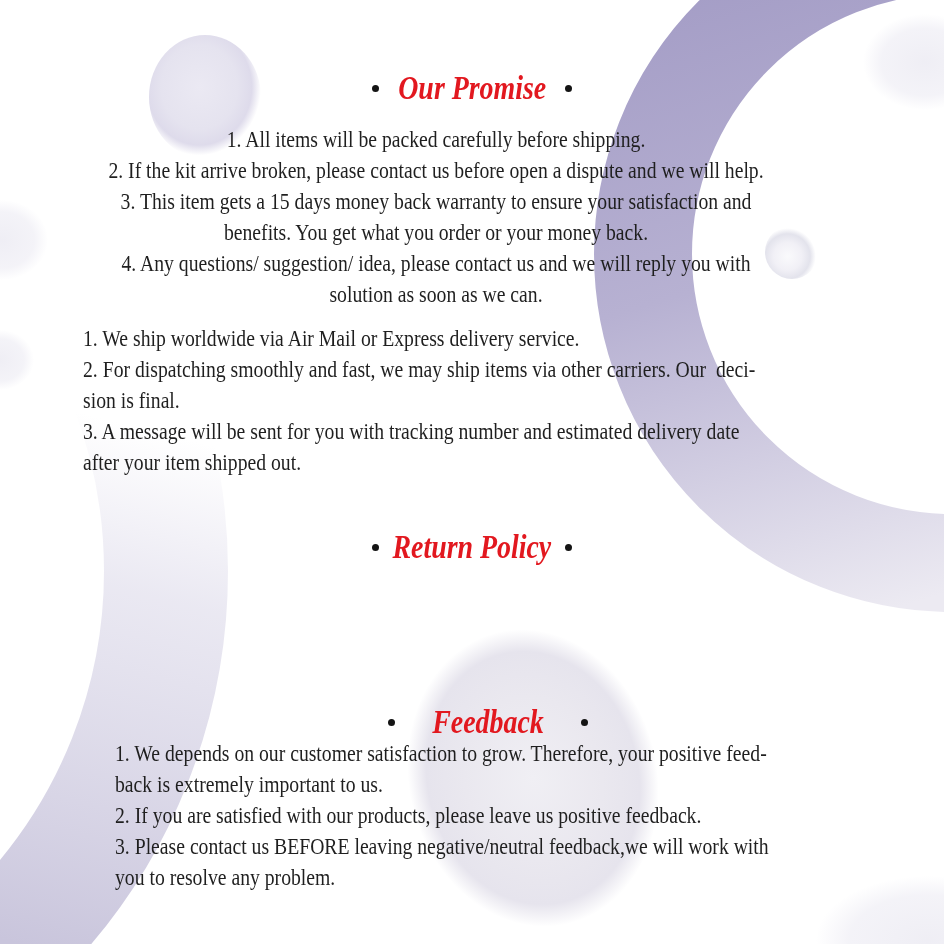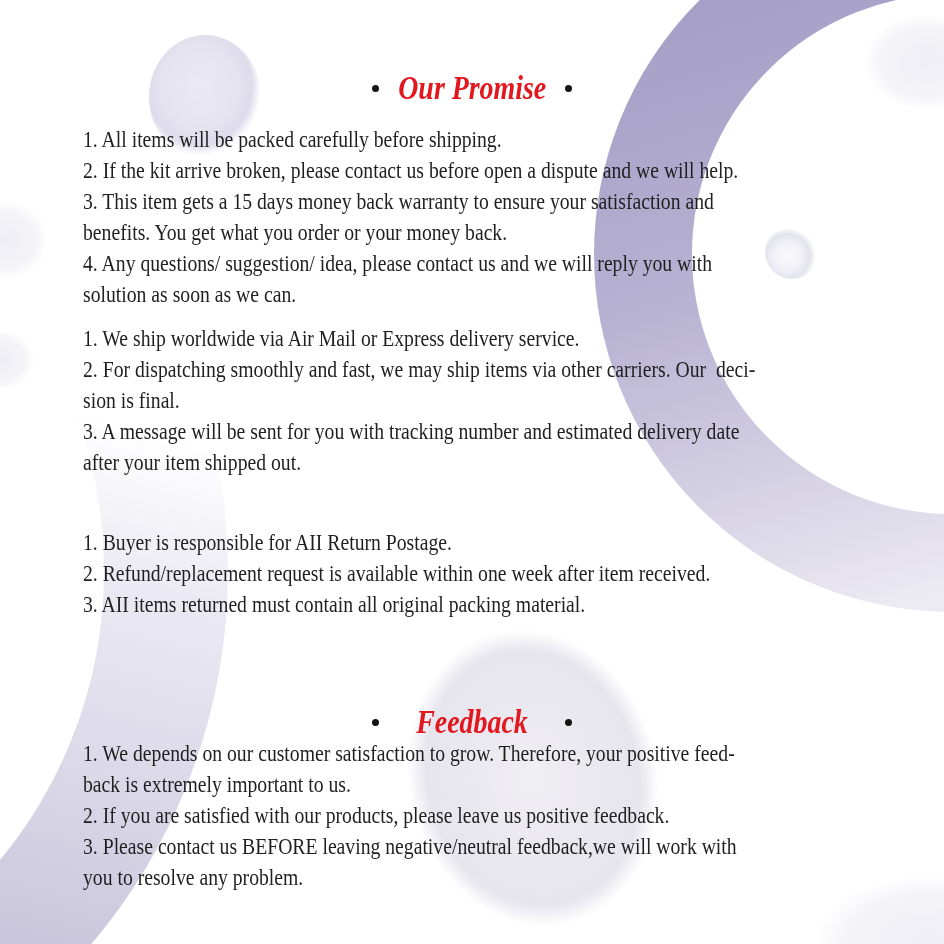--- a/index.html
+++ b/index.html
@@ -25,24 +25,24 @@
   .st-arc-1  { stop-color: var(--c-blob-lavender, #e5e3ef); }
   .st-arc-2  { stop-color: var(--c-arc-lavender,  #c9c5dc); }
 
   
   .sec {
     position: absolute;
     left: 0;
     width: 944px;
     z-index: 2;
   }
-  .sec-our-promise   { top: 66px;  }
+  .sec-our-promise   { top: 66px; text-align: center;  }
   .sec-shipping      { top: 307px; }
   .sec-return-policy { top: 525px; }
-  .sec-feedback      { top: 700px; }
+  .sec-feedback      { top: 700px; padding-left: 32px; }
 
   .heading {
     position: relative;
     width: 200px;
     height: 44px;
     margin: 0 auto;
   }
   .dot {
     position: absolute;
     top: 50%;
@@ -158,25 +158,27 @@
       <section class="sec sec-shipping">
     <div class="lines">
           <div class="line">1. We ship worldwide via Air Mail or Express delivery service.</div>
           <div class="line">2. For dispatching smoothly and fast, we may ship items via other carriers. Our  deci-</div>
           <div class="line">sion is final.</div>
           <div class="line">3. A message will be sent for you with tracking number and estimated delivery date</div>
           <div class="line">after your item shipped out.</div>
         </div>
   </section>
       <section class="sec sec-return-policy">
-    <div class="lines">
-          <div class="line">1. Buyer is responsible for AII Return Postage.</div>
-          <div class="line">2. Refund/replacement request is available within one week after item received.</div>
-          <div class="line">3. AII items returned must contain all original packing material.</div>
-        </div>
+    <div class="heading">
+      <span class="dot dot-left"></span>
+      <span class="title-wrap">
+        <h2 class="title">Return Policy</h2>
+      </span>
+      <span class="dot dot-right"></span>
+    </div>
   </section>
       <section class="sec sec-feedback">
     <div class="heading">
       <span class="dot dot-left"></span>
       <span class="title-wrap">
         <h2 class="title">Feedback</h2>
       </span>
       <span class="dot dot-right"></span>
     </div>
     <div class="lines">

